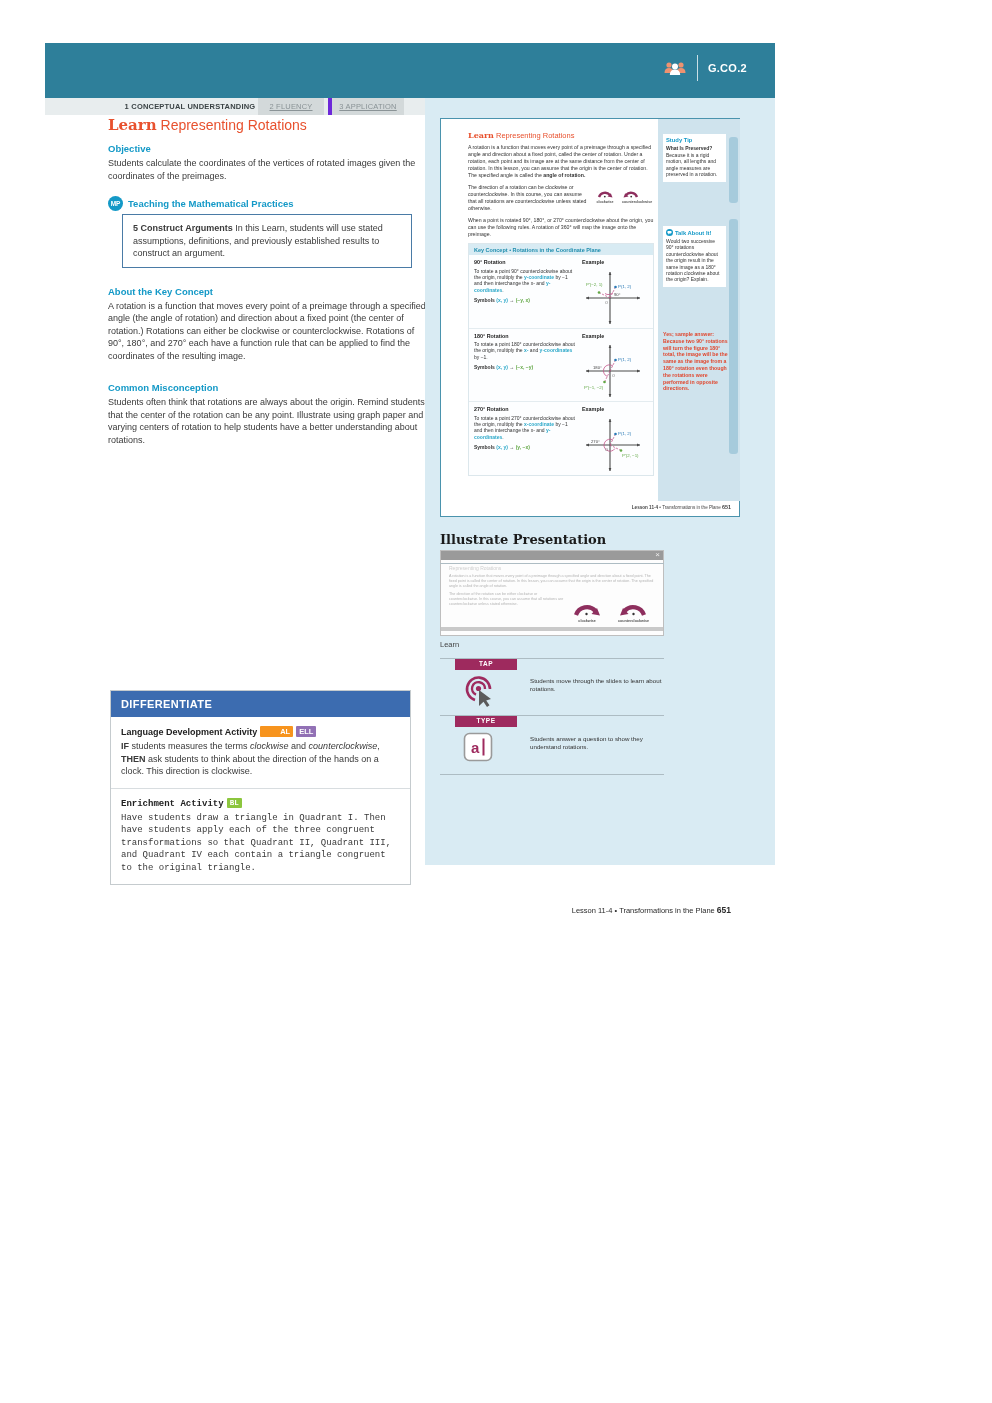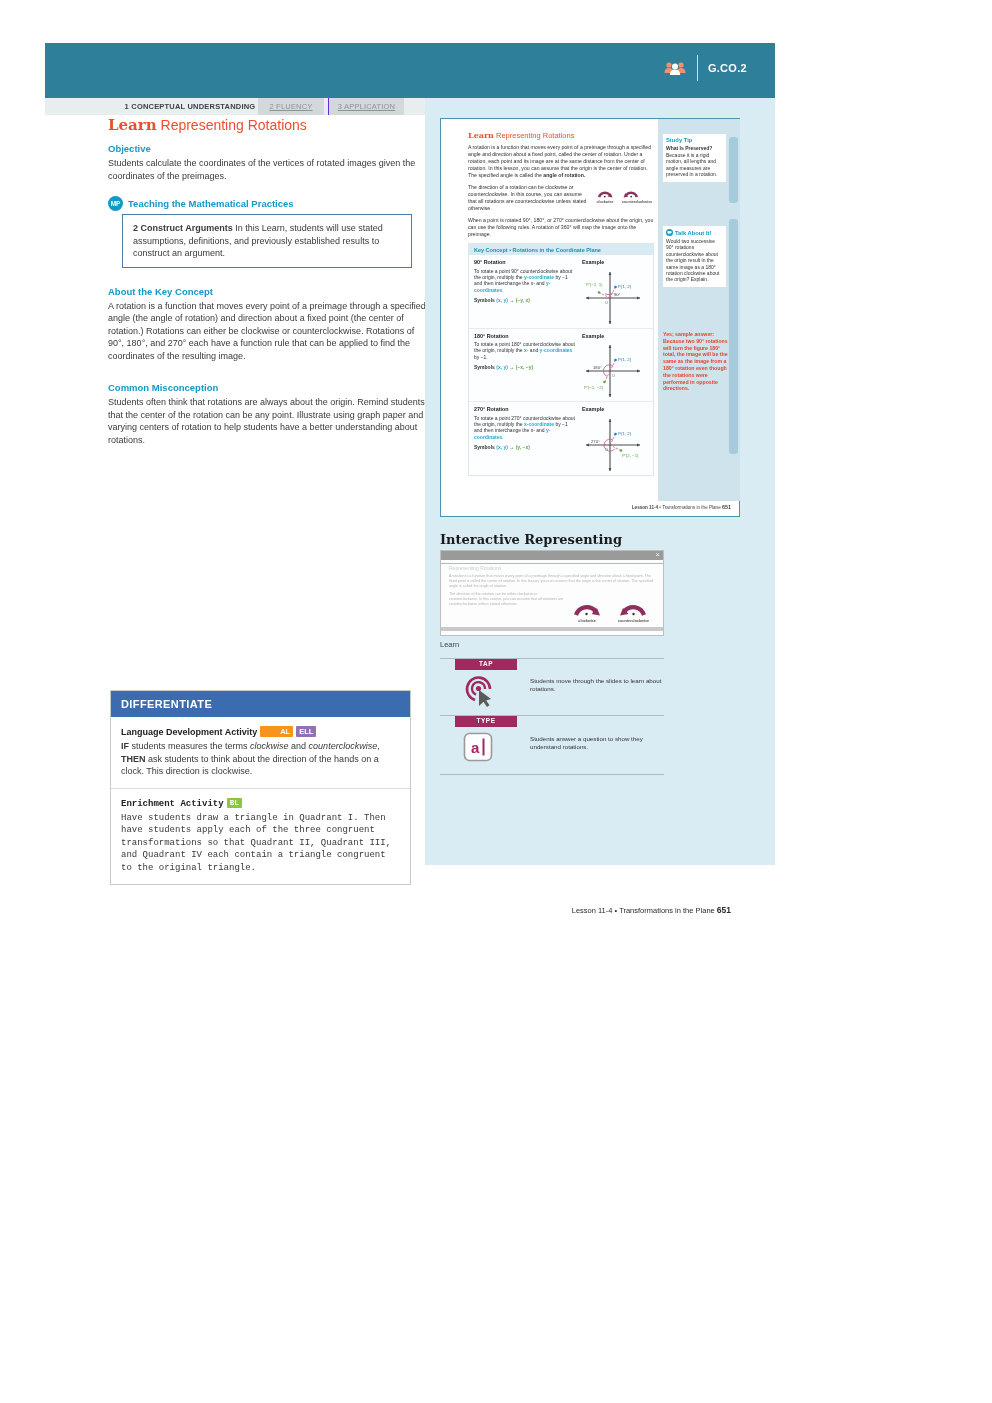--- a/index.html
+++ b/index.html
@@ -12,21 +12,21 @@
   .topbar-right { position:absolute; right:28px; top:0; height:49px; display:flex; align-items:center; gap:10px; }
   .topbar .vdiv { width:1px; height:26px; background:rgba(255,255,255,.75); }
   .standard-code { color:#fff; font-size:11px; font-weight:bold; letter-spacing:.3px; }
 
   
   .tabstrip { position:absolute; left:45px; top:98px; width:380px; height:17px; background:#E8EDEE; }
   .tab { position:absolute; top:0; height:17px; line-height:17px; font-size:7.5px; letter-spacing:.2px; white-space:nowrap; cursor:default; }
   .tab-active { left:55px; width:180px; text-align:center; font-weight:bold; color:#3B4345; }
   .tab-idle { background:#D3D9DA; color:#8A9396; text-align:center;text-decoration:underline; }
   .tab-fluency { left:213px; width:66px; }
-  .tab-application { left:283px; width:76px; border-left:1px solid #6d28d9; }
+  .tab-application { left:283px; width:76px; border-left:4px solid #6d28d9; }
 
   
   .leftcol { position:absolute; left:108px; top:116px; width:324px; }
   .learn-h1 { font-family:"DejaVu Serif", serif; font-size:15px; color:#E8512E; margin-bottom:9px; }
   .learn-h1 .bold { font-weight:bold; }
   .learn-h1 .rest { font-family:"Liberation Sans", sans-serif; font-weight:normal; font-size:14px; }
   .h-blue { color:#1499C7; font-size:9.5px; font-weight:bold; margin-bottom:3px; }
   .body-txt { font-size:9px; line-height:12.5px; color:#3a3a3a; }
   .sect { margin-bottom:14px; }
   .mp-row { display:flex; align-items:center; gap:5px; margin-bottom:3px; }
@@ -146,21 +146,21 @@
       <div class="h-blue">Objective</div>
       <p class="body-txt">Students calculate the coordinates of the vertices of rotated images given the coordinates of the preimages.</p>
     </div>
 
     <div class="sect">
       <div class="mp-row">
         <span class="mp-badge">MP</span>
         <span class="h-blue" style="margin-bottom:0">Teaching the Mathematical Practices</span>
       </div>
       <div class="mp-box">
-        <p class="body-txt"><span class="bold">2 Construct Arguments</span><span> In this Learn, students will use stated assumptions, definitions, and previously established results to construct an argument.</span></p>
+        <p class="body-txt"><span class="bold">5 Construct Arguments</span><span> In this Learn, students will use stated assumptions, definitions, and previously established results to construct an argument.</span></p>
       </div>
     </div>
 
     <div class="sect" style="margin-top:18px">
       <div class="h-blue">About the Key Concept</div>
       <p class="body-txt">A rotation is a function that moves every point of a preimage through a specified angle (the angle of rotation) and direction about a fixed point (the center of rotation.) Rotations can either be clockwise or counterclockwise. Rotations of 90°, 180°, and 270° each have a function rule that can be applied to find the coordinates of the resulting image.</p>
     </div>
 
     <div class="sect" style="margin-top:20px">
       <div class="h-blue">Common Misconception</div>
@@ -327,21 +327,21 @@
           <span>Talk About It!</span>
         </div>
         <div class="tip-b">Would two successive 90° rotations counterclockwise about the origin result in the same image as a 180° rotation clockwise about the origin? Explain.</div>
       </div>
 
       <div class="answer">Yes; sample answer: Because two 90° rotations will turn the figure 180° total, the image will be the same as the image from a 180° rotation even though the rotations were performed in opposite directions.</div>
 
       <div class="sp-footer"><span class="bold">Lesson 11-4</span><span> • </span><span>Transformations in the Plane </span><span class="pg">651</span></div>
     </div>
 
-    <h2 class="ip-heading">Interactive Representing</h2>
+    <h2 class="ip-heading">Illustrate Presentation</h2>
 
     <div class="slide">
       <div class="slide-titlebar">
         <span class="slide-close">×</span>
       </div>
       <div class="slide-body">
         <div class="slide-title">Representing Rotations</div>
         <p class="slide-p1">A rotation is a function that moves every point of a preimage through a specified angle and direction about a fixed point. The fixed point is called the center of rotation. In this lesson, you can assume that the origin is the center of rotation. The specified angle is called the angle of rotation.</p>
         <p class="slide-p2">The direction of the rotation can be either clockwise or counterclockwise. In this course, you can assume that all rotations are counterclockwise unless stated otherwise.</p>
         <div class="slide-arcs">

